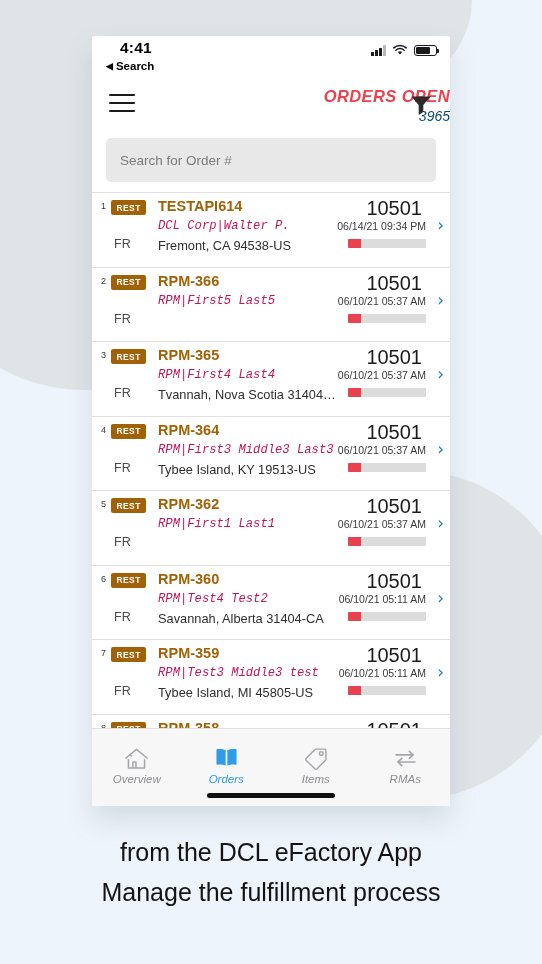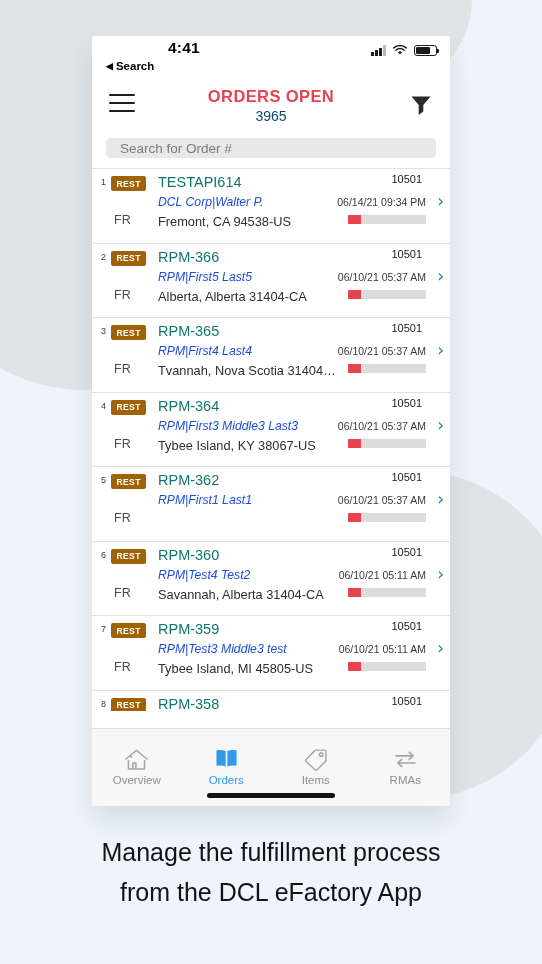--- a/index.html
+++ b/index.html
@@ -23,74 +23,74 @@
     width: 358px; height: 770px;
     background: #ffffff;
     border-radius: 2px;
     box-shadow: 0 14px 26px rgba(120,138,152,.22);
     overflow: hidden;
     display: flex; flex-direction: column;
   }
 
   
   #statusbar { height: 46px; position: relative; flex: none; }
-  #clock { position: absolute; left: 28px; top: 3px; font-size: 15.5px; font-weight: bold; color: #000; letter-spacing: .2px; margin-left: 48px; }
+  #clock { position: absolute; left: 28px; top: 3px; font-size: 15.5px; font-weight: bold; color: #000; letter-spacing: .2px; }
   #back-search { position: absolute; left: 14px; top: 24px; font-size: 11.5px; font-weight: bold; color: #000; display:flex; align-items:center; gap:3px; }
   #back-search .tri { font-size: 9px; position: relative; top: -.5px; }
   #status-icons { position: absolute; right: 13px; top: 8px; display: flex; align-items: flex-end; gap: 6px; }
   .sig { display: flex; align-items: flex-end; gap: 1.5px; height: 11px; }
   .sig i { display:block; width: 2.6px; background: #1b1b1b; border-radius: .5px; }
   .sig i:nth-child(1){height:4px}.sig i:nth-child(2){height:6px}.sig i:nth-child(3){height:8.5px}.sig i:nth-child(4){height:11px;background:#b9b9b9}
   .batt { width: 23px; height: 11.5px; border: 1.3px solid #1b1b1b; border-radius: 3px; position: relative; padding: 1.3px; }
   .batt::after { content:''; position:absolute; right:-3.2px; top:3.3px; width:1.8px; height:4.5px; background:#1b1b1b; border-radius:0 1px 1px 0; }
   .batt b { display:block; width: 72%; height: 100%; background: #1b1b1b; border-radius: 1.3px; }
 
   
   #navbar { height: 52px; position: relative; flex: none; }
   #hamburger { position: absolute; left: 17px; top: 12px; width: 26px; cursor: pointer; }
   #hamburger span { display:block; height: 2.4px; background: #1b1b1b; border-radius: 1px; margin-bottom: 5.4px; }
   #hamburger span:last-child { margin-bottom: 0; }
-  #title-wrap { position: absolute; left: 0; right: 0; top: 5px; text-align: center; }
+  #title-wrap { position: absolute; left: 0; right: 0; top: 5px; text-align: right; font-style: italic; }
   #screen-title { font-size: 16.5px; font-weight: bold; color: #e8434f; letter-spacing: .4px; }
   #screen-count { font-size: 14px; color: #0c4a6e; margin-top: 2px; }
   #filter-icon { position: absolute; right: 18px; top: 12px; cursor: pointer; }
 
   
   #searchwrap { padding: 4px 14px 10px; flex: none; }
   #search-input {
-    width: 100%; height: 20px; border: none; border-radius: 5px;
+    width: 100%; height: 44px; border: none; border-radius: 5px;
     background: #e8e8e8; padding: 0 14px;
     font-family: "Liberation Sans", sans-serif; font-size: 13.5px; color: #3c3c3c;
   }
   #search-input::placeholder { color: #7b7b7b; }
 
   
   #list { flex: 1 1 auto; overflow: hidden; border-top: 1px solid #e2e2e2; }
   .row { position: relative; height: 74.5px; border-bottom: 1px solid #e2e2e2; padding: 7px 0 0 0; }
   .row-idx { position: absolute; left: 9px; top: 8px; font-size: 9px; color: #3a3a3a; }
   .badge {
     position: absolute; left: 19px; top: 7px;
     background: #a16207; color: #fff; font-size: 8.5px; font-weight: bold;
     letter-spacing: .4px; padding: 2.5px 5px 2.5px 5.5px; border-radius: 2px;
   }
   .carrier { position: absolute; left: 22px; top: 44px; font-size: 12.5px; color: #4b4b4b; }
-  .ordno { position: absolute; left: 66px; top: 5px; font-size: 14.5px; color: #0f766e; font-weight: normal; }
-  .cust  { position: absolute; left: 66px; top: 26px; font-size: 12.2px; color: #1d4ed8; font-style: italic; }
+  .ordno { position: absolute; left: 66px; top: 5px; font-size: 14.5px; color: #a16207; font-weight: bold; }
+  .cust  { position: absolute; left: 66px; top: 26px; font-size: 12.2px; color: #be185d; font-style: italic; font-family: Liberation Mono, monospace; }
   .addr  { position: absolute; left: 66px; top: 45px; font-size: 12.8px; color: #2e2e2e; white-space: nowrap; max-width: 192px; overflow: hidden; text-overflow: ellipsis; }
-  .qty   { position: absolute; right: 28px; top: 4px; font-size: 11px; color: #1b1b1b; margin-left: 40px; }
+  .qty   { position: absolute; right: 28px; top: 4px; font-size: 20px; color: #1b1b1b; margin-left: 40px; }
   .date  { position: absolute; right: 24px; top: 27px; font-size: 10.5px; color: #3a3a3a; white-space: nowrap; }
   .bar   { position: absolute; right: 24px; top: 46px; width: 78px; height: 9px; background: #dcdcdc; border-radius: 1px; overflow: hidden; }
   .bar i { display: block; height: 100%; background: #e8414f; }
   .chev  { position: absolute; right: 6px; top: 24px; color: #1f7fc4; font-size: 17px; line-height: 1; cursor: pointer; font-family: "DejaVu Sans", sans-serif; }
   .row.partial { height: 20px; overflow: hidden; border-bottom: none; }
 
   
   #tabbar {
     flex: none; height: 56px; background: #f7f7f8; border-top: 1px solid #e0e0e0;
-    display: flex; align-items: flex-start; padding-top: 17px;
+    display: flex; align-items: center; padding-top: 17px; font-style: italic;
   }
   .tab { flex: 1; text-align: center; cursor: pointer; }
   .tab .ticon { height: 26px; display: flex; align-items: center; justify-content: center; }
   .tab .tlabel { font-size: 11.5px; color: #8e8e93; margin-top: 2px; }
   .tab.active .tlabel { color: #2f9bea; }
 
   #home-indicator { flex: none; height: 22px; display: flex; align-items: center; justify-content: center; background: #f7f7f8; }
   #home-indicator b { display: block; width: 128px; height: 5px; background: #111; border-radius: 3px; }
 
   
@@ -170,21 +170,20 @@
             <i style="width: 17%;"></i>
           </span>
           <span class="chev">›</span>
         </div>
         <div class="row">
           <span class="row-idx">2</span>
           <span class="badge">REST</span>
           <span class="carrier">FR</span>
           <span class="ordno">RPM-366</span>
           <span class="cust">RPM|First5 Last5</span>
-          <span class="addr">Alberta, Alberta 31404-CA</span>
           <span class="qty">10501</span>
           <span class="date">06/10/21 05:37 AM</span>
           <span class="bar">
             <i style="width: 17%;"></i>
           </span>
           <span class="chev">›</span>
         </div>
         <div class="row">
           <span class="row-idx">3</span>
           <span class="badge">REST</span>
@@ -198,21 +197,21 @@
             <i style="width: 17%;"></i>
           </span>
           <span class="chev">›</span>
         </div>
         <div class="row">
           <span class="row-idx">4</span>
           <span class="badge">REST</span>
           <span class="carrier">FR</span>
           <span class="ordno">RPM-364</span>
           <span class="cust">RPM|First3 Middle3 Last3</span>
-          <span class="addr">Tybee Island, KY 38067-US</span>
+          <span class="addr">Tybee Island, KY 19513-US</span>
           <span class="qty">10501</span>
           <span class="date">06/10/21 05:37 AM</span>
           <span class="bar">
             <i style="width: 17%;"></i>
           </span>
           <span class="chev">›</span>
         </div>
         <div class="row">
           <span class="row-idx">5</span>
           <span class="badge">REST</span>
@@ -299,17 +298,17 @@
           </div>
           <div class="tlabel">RMAs</div>
         </div>
       </div>
     <div id="home-indicator">
         <b></b>
       </div>
   </div>
 
   <div id="caption">
+    <div>from the DCL eFactory App</div>
     <div>Manage the fulfillment process</div>
-    <div>from the DCL eFactory App</div>
   </div>
 
 </div>
 
 </body></html>

